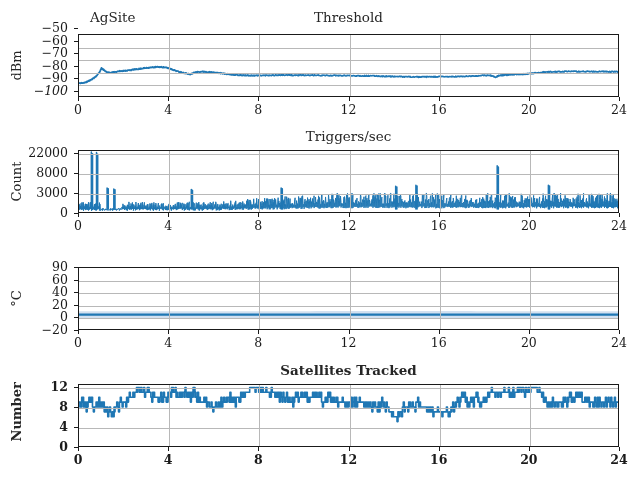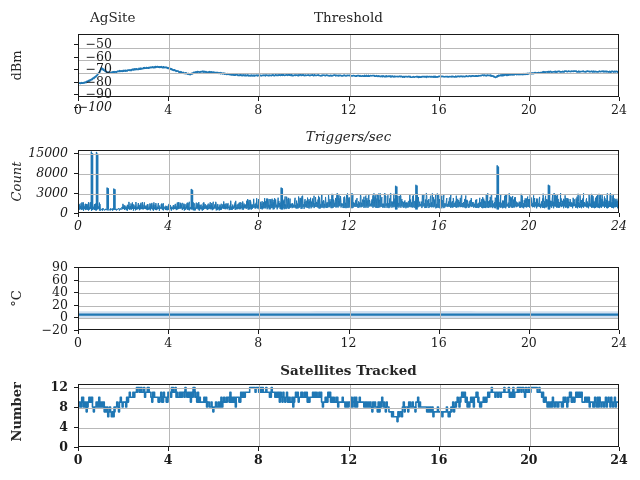--- a/index.html
+++ b/index.html
@@ -167,21 +167,21 @@
     <div class="gridline-h" style="top: 12.6px;"></div>
         <div class="gridline-h" style="top: 25.2px;"></div>
         <div class="gridline-h" style="top: 37.8px;"></div>
         <div class="gridline-h" style="top: 50.4px;"></div>
         <div class="gridline-v" style="left: 90.1667px;"></div>
         <div class="gridline-v" style="left: 180.333px;"></div>
         <div class="gridline-v" style="left: 270.5px;"></div>
         <div class="gridline-v" style="left: 360.667px;"></div>
         <div class="gridline-v" style="left: 450.833px;"></div>
       </div>
-    <div class="yticks-wrap" id="ywrap-0" style="top:16px;height:63px;padding-left:44px;">
+    <div class="yticks-wrap" id="ywrap-0" style="top:0;height:63px;">
         <span class="ytick" style="top: -6px;">−50</span>
         <div class="tickmark-y" style="top: 0px;"></div>
         <span class="ytick" style="top: 6.6px;">−60</span>
         <div class="tickmark-y" style="top: 12.6px;"></div>
         <span class="ytick" style="top: 19.2px;">−70</span>
         <div class="tickmark-y" style="top: 25.2px;"></div>
         <span class="ytick" style="top: 31.8px;">−80</span>
         <div class="tickmark-y" style="top: 37.8px;"></div>
         <span class="ytick" style="top: 44.4px;">−90</span>
         <div class="tickmark-y" style="top: 50.4px;"></div>
@@ -200,21 +200,21 @@
         <span class="xtick" style="left: 360.667px; top: 6px;">16</span>
         <div class="tickmark-x" style="left: 360.667px;"></div>
         <span class="xtick" style="left: 450.833px; top: 6px;">20</span>
         <div class="tickmark-x" style="left: 450.833px;"></div>
         <span class="xtick" style="left: 541px; top: 6px;">24</span>
         <div class="tickmark-x" style="left: 541px;"></div>
       </div>
     <div class="ylabel" id="ylab-0" style="top: 30.5px; left: 0.5px; width: 31px; margin-left: 0px;">dBm</div>
   </div>
 
-  <div class="panel" id="panel-1" style="top:128px;height:118px;font-style:italic;">
+  <div class="panel" id="panel-1" style="top:128px;height:118px;">
     <div class="panel-title">Triggers/sec</div>
     <div class="axes" id="axes-1" style="top:22px;height:63px;">
       <svg class="plotsvg" id="svg-1" viewBox="0 0 541 63" preserveAspectRatio="none">
           <path d="M0.00 54.75 L0.50 54.95 L0.50 60.56 L1.00 57.57 L1.50 56.77 L1.50 60.15 L2.00 54.05 L2.50 59.78 L2.50 60.68 L3.01 53.01 L3.51 60.45 L3.51 60.42 L4.01 53.16 L4.51 53.25 L4.51 61.71 L5.01 57.41 L5.51 57.45 L5.51 60.07 L6.01 55.25 L6.51 54.51 L6.51 61.00 L7.01 58.24 L7.51 54.99 L7.51 60.49 L8.01 54.76 L8.52 56.76 L8.52 60.70 L9.02 57.51 L9.52 52.88 L9.52 61.48 L10.02 59.54 L10.52 58.17 L10.52 60.49 L11.02 53.56 L11.52 52.82 L11.52 59.66 L12.02 57.41 L12.52 55.48 L12.52 61.73 L13.02 56.86 L13.52 56.36 L13.52 61.03 L14.03 57.46 L14.53 58.08 L14.53 60.20 L15.03 57.65 L15.53 54.87 L15.53 60.93 L16.03 55.99 L16.53 54.36 L16.53 61.28 L17.03 58.15 L17.53 55.84 L17.53 61.43 L18.03 56.09 L18.53 56.30 L18.53 59.65 L19.04 57.95 L19.54 57.39 L19.54 59.55 L20.04 58.23 L20.54 53.30 L20.54 61.47 L21.04 54.86 L21.54 60.73 L21.54 61.54 L22.04 60.41 L22.54 60.13 L22.54 60.62 L23.04 60.92 L23.54 59.39 L23.54 61.66 L24.04 59.22 L24.55 59.43 L24.55 60.35 L25.05 60.58 L25.55 61.45 L25.55 61.15 L26.05 60.17 L26.55 61.02 L26.55 59.92 L27.05 59.81 L27.55 60.94 L27.55 60.85 L28.05 60.95 L28.55 59.52 L28.55 60.42 L29.05 61.46 L29.55 60.75 L29.55 60.60 L30.06 60.80 L30.56 60.61 L30.56 60.72 L31.06 61.21 L31.56 59.42 L31.56 61.31 L32.06 59.58 L32.56 60.48 L32.56 59.80 L33.06 60.43 L33.56 59.38 L33.56 61.64 L34.06 60.74 L34.56 59.01 L34.56 60.80 L35.06 60.36 L35.57 60.11 L35.57 59.53 L36.07 60.80 L36.57 59.77 L36.57 60.62 L37.07 60.00 L37.57 61.43 L37.57 61.45 L38.07 59.73 L38.57 60.43 L38.57 60.50 L39.07 60.34 L39.57 59.11 L39.57 59.50 L40.07 59.28 L40.57 61.39 L40.57 61.50 L41.08 59.61 L41.58 58.98 L41.58 59.54 L42.08 60.81 L42.58 59.84 L42.58 59.53 L43.08 57.82 L43.58 58.23 L43.58 60.15 L44.08 54.58 L44.58 57.14 L44.58 59.89 L45.08 56.09 L45.58 56.48 L45.58 60.94 L46.09 56.32 L46.59 58.45 L46.59 60.28 L47.09 57.37 L47.59 57.68 L47.59 61.18 L48.09 58.41 L48.59 55.56 L48.59 61.64 L49.09 58.46 L49.59 56.41 L49.59 59.75 L50.09 52.57 L50.59 55.98 L50.59 60.62 L51.09 58.05 L51.60 56.85 L51.60 60.30 L52.10 54.23 L52.60 55.75 L52.60 60.59 L53.10 58.45 L53.60 53.12 L53.60 59.84 L54.10 54.89 L54.60 57.45 L54.60 61.56 L55.10 55.39 L55.60 57.95 L55.60 59.85 L56.10 57.88 L56.60 56.71 L56.60 61.36 L57.11 52.68 L57.61 57.74 L57.61 60.54 L58.11 57.87 L58.61 58.27 L58.61 60.26 L59.11 56.10 L59.61 53.72 L59.61 59.78 L60.11 55.90 L60.61 58.19 L60.61 61.13 L61.11 55.78 L61.61 55.03 L61.61 60.29 L62.11 53.51 L62.62 57.85 L62.62 59.98 L63.12 57.05 L63.62 52.76 L63.62 60.17 L64.12 55.55 L64.62 58.31 L64.62 60.28 L65.12 57.00 L65.62 53.04 L65.62 59.67 L66.12 56.28 L66.62 57.31 L66.62 59.94 L67.12 56.61 L67.63 58.30 L67.63 60.48 L68.13 55.90 L68.63 55.08 L68.63 61.08 L69.13 54.90 L69.63 58.44 L69.63 60.61 L70.13 58.14 L70.63 58.21 L70.63 60.36 L71.13 54.18 L71.63 56.30 L71.63 61.37 L72.13 54.60 L72.63 55.35 L72.63 59.73 L73.14 53.62 L73.64 57.95 L73.64 60.49 L74.14 58.42 L74.64 55.24 L74.64 61.71 L75.14 53.06 L75.64 56.99 L75.64 60.13 L76.14 57.40 L76.64 55.72 L76.64 60.94 L77.14 53.77 L77.64 56.44 L77.64 61.12 L78.14 58.30 L78.65 57.87 L78.65 60.33 L79.15 56.93 L79.65 53.81 L79.65 59.99 L80.15 58.38 L80.65 56.34 L80.65 61.69 L81.15 58.43 L81.65 58.43 L81.65 59.57 L82.15 57.88 L82.65 54.70 L82.65 59.66 L83.15 54.19 L83.65 54.90 L83.65 60.74 L84.16 57.76 L84.66 54.01 L84.66 61.38 L85.16 57.18 L85.66 57.70 L85.66 59.60 L86.16 58.46 L86.66 57.65 L86.66 60.91 L87.16 56.55 L87.66 57.17 L87.66 61.03 L88.16 56.99 L88.66 58.38 L88.66 61.19 L89.16 58.16 L89.67 56.19 L89.67 60.97 L90.17 54.75 L90.67 54.39 L90.67 59.51 L91.17 57.95 L91.67 55.75 L91.67 60.20 L92.17 57.78 L92.67 58.03 L92.67 61.67 L93.17 57.56 L93.67 58.45 L93.67 60.05 L94.17 58.28 L94.68 55.97 L94.68 60.45 L95.18 56.08 L95.68 57.24 L95.68 59.97 L96.18 57.60 L96.68 54.64 L96.68 60.01 L97.18 57.00 L97.68 57.38 L97.68 61.04 L98.18 57.92 L98.68 53.22 L98.68 60.41 L99.18 57.67 L99.68 53.25 L99.68 60.02 L100.19 52.83 L100.69 57.84 L100.69 59.55 L101.19 58.24 L101.69 53.47 L101.69 59.49 L102.19 54.28 L102.69 55.42 L102.69 59.48 L103.19 55.13 L103.69 53.57 L103.69 60.97 L104.19 58.24 L104.69 58.40 L104.69 59.88 L105.19 54.37 L105.70 58.39 L105.70 61.54 L106.20 54.91 L106.70 55.18 L106.70 60.77 L107.20 57.92 L107.70 58.03 L107.70 59.54 L108.20 54.25 L108.70 53.35 L108.70 60.70 L109.20 53.88 L109.70 53.97 L109.70 60.72 L110.20 56.21 L110.70 52.46 L110.70 61.37 L111.21 58.22 L111.71 58.29 L111.71 60.04 L112.21 57.95 L112.71 58.23 L112.71 59.97 L113.21 55.37 L113.71 56.64 L113.71 59.89 L114.21 56.98 L114.71 53.06 L114.71 61.23 L115.21 57.39 L115.71 54.07 L115.71 61.42 L116.21 58.09 L116.72 58.46 L116.72 61.31 L117.22 58.45 L117.72 53.34 L117.72 59.58 L118.22 58.11 L118.72 55.57 L118.72 59.62 L119.22 54.04 L119.72 57.76 L119.72 60.57 L120.22 52.75 L120.72 58.36 L120.72 61.60 L121.22 55.47 L121.73 55.74 L121.73 60.11 L122.23 57.01 L122.73 55.37 L122.73 60.36 L123.23 57.89 L123.73 57.10 L123.73 61.63 L124.23 58.14 L124.73 53.64 L124.73 60.95 L125.23 52.96 L125.73 54.83 L125.73 59.99 L126.23 56.73 L126.73 54.82 L126.73 59.56 L127.24 56.32 L127.74 56.25 L127.74 59.90 L128.24 56.54 L128.74 56.68 L128.74 60.98 L129.24 55.51 L129.74 54.37 L129.74 60.21 L130.24 58.10 L130.74 55.38 L130.74 59.63 L131.24 57.30 L131.74 52.90 L131.74 60.16 L132.24 56.11 L132.75 57.71 L132.75 60.06 L133.25 53.75 L133.75 58.05 L133.75 61.15 L134.25 55.81 L134.75 52.44 L134.75 60.33 L135.25 58.16 L135.75 57.36 L135.75 59.43 L136.25 55.17 L136.75 54.90 L136.75 59.56 L137.25 52.49 L137.75 54.59 L137.75 61.35 L138.26 58.05 L138.76 56.08 L138.76 61.07 L139.26 54.69 L139.76 57.45 L139.76 60.32 L140.26 57.72 L140.76 57.95 L140.76 61.41 L141.26 55.47 L141.76 56.08 L141.76 60.98 L142.26 57.79 L142.76 54.49 L142.76 60.79 L143.26 57.55 L143.77 57.75 L143.77 59.21 L144.27 55.12 L144.77 57.05 L144.77 59.76 L145.27 52.12 L145.77 56.85 L145.77 59.79 L146.27 55.11 L146.77 54.59 L146.77 60.22 L147.27 56.39 L147.77 54.11 L147.77 59.51 L148.27 57.50 L148.77 55.20 L148.77 60.24 L149.28 54.22 L149.78 54.04 L149.78 59.31 L150.28 57.30 L150.78 57.66 L150.78 61.07 L151.28 57.75 L151.78 55.54 L151.78 60.70 L152.28 51.36 L152.78 56.35 L152.78 60.88 L153.28 57.60 L153.78 57.35 L153.78 60.87 L154.29 55.34 L154.79 57.15 L154.79 59.91 L155.29 57.44 L155.79 56.85 L155.79 59.20 L156.29 54.67 L156.79 52.93 L156.79 60.85 L157.29 51.51 L157.79 57.32 L157.79 60.21 L158.29 57.40 L158.79 55.39 L158.79 60.26 L159.29 57.11 L159.80 54.55 L159.80 59.72 L160.30 57.00 L160.80 53.39 L160.80 60.17 L161.30 57.12 L161.80 52.81 L161.80 60.18 L162.30 56.60 L162.80 53.43 L162.80 59.16 L163.30 57.33 L163.80 55.85 L163.80 60.45 L164.30 52.11 L164.80 54.98 L164.80 60.77 L165.31 56.05 L165.81 54.34 L165.81 59.20 L166.31 55.67 L166.81 57.33 L166.81 59.04 L167.31 55.23 L167.81 56.52 L167.81 59.74 L168.31 51.35 L168.81 54.97 L168.81 59.17 L169.31 49.58 L169.81 56.53 L169.81 60.64 L170.31 51.84 L170.82 50.59 L170.82 60.43 L171.32 57.20 L171.82 50.52 L171.82 59.70 L172.32 52.15 L172.82 56.52 L172.82 60.64 L173.32 55.21 L173.82 55.52 L173.82 59.91 L174.32 55.35 L174.82 57.07 L174.82 58.69 L175.32 49.41 L175.83 57.07 L175.83 58.57 L176.33 56.03 L176.83 54.67 L176.83 59.64 L177.33 56.51 L177.83 53.44 L177.83 58.75 L178.33 48.77 L178.83 54.36 L178.83 59.38 L179.33 56.39 L179.83 55.51 L179.83 59.36 L180.33 49.66 L180.83 55.55 L180.83 60.36 L181.34 53.85 L181.84 54.12 L181.84 59.95 L182.34 52.47 L182.84 54.46 L182.84 59.71 L183.34 56.41 L183.84 51.84 L183.84 60.39 L184.34 56.40 L184.84 53.70 L184.84 59.41 L185.34 52.60 L185.84 53.63 L185.84 59.04 L186.34 48.66 L186.85 55.98 L186.85 59.39 L187.35 51.94 L187.85 55.67 L187.85 58.46 L188.35 49.16 L188.85 55.18 L188.85 60.15 L189.35 49.17 L189.85 54.04 L189.85 58.69 L190.35 55.58 L190.85 49.62 L190.85 60.20 L191.35 55.96 L191.85 55.19 L191.85 60.30 L192.36 49.66 L192.86 50.26 L192.86 59.05 L193.36 53.96 L193.86 49.29 L193.86 58.82 L194.36 54.84 L194.86 50.47 L194.86 60.36 L195.36 52.84 L195.86 53.21 L195.86 60.09 L196.36 48.72 L196.86 55.95 L196.86 58.25 L197.36 49.98 L197.87 54.78 L197.87 58.44 L198.37 55.54 L198.87 55.72 L198.87 60.26 L199.37 56.06 L199.87 48.24 L199.87 58.33 L200.37 51.94 L200.87 51.69 L200.87 58.17 L201.37 53.79 L201.87 56.33 L201.87 59.82 L202.37 55.22 L202.88 52.33 L202.88 59.13 L203.38 50.01 L203.88 49.78 L203.88 60.03 L204.38 51.74 L204.88 51.50 L204.88 59.04 L205.38 51.44 L205.88 50.15 L205.88 60.20 L206.38 54.08 L206.88 46.95 L206.88 59.49 L207.38 55.15 L207.88 55.45 L207.88 60.01 L208.39 47.19 L208.89 49.20 L208.89 58.76 L209.39 55.84 L209.89 49.38 L209.89 59.69 L210.39 48.40 L210.89 55.26 L210.89 59.62 L211.39 55.92 L211.89 49.19 L211.89 58.79 L212.39 54.64 L212.89 54.75 L212.89 58.10 L213.39 55.56 L213.90 53.96 L213.90 59.07 L214.40 54.16 L214.90 54.88 L214.90 58.52 L215.40 56.00 L215.90 55.63 L215.90 58.22 L216.40 51.69 L216.90 48.34 L216.90 58.74 L217.40 55.92 L217.90 55.96 L217.90 59.48 L218.40 51.24 L218.90 55.90 L218.90 59.36 L219.41 54.35 L219.91 55.59 L219.91 59.32 L220.41 47.00 L220.91 53.81 L220.91 58.65 L221.41 55.82 L221.91 48.43 L221.91 58.07 L222.41 48.94 L222.91 48.76 L222.91 59.84 L223.41 49.40 L223.91 46.70 L223.91 59.54 L224.41 46.16 L224.92 53.93 L224.92 57.90 L225.42 55.15 L225.92 54.92 L225.92 59.75 L226.42 52.36 L226.92 49.67 L226.92 58.02 L227.42 54.25 L227.92 51.60 L227.92 58.12 L228.42 55.74 L228.92 51.12 L228.92 58.77 L229.42 48.13 L229.92 55.68 L229.92 58.78 L230.43 51.94 L230.93 49.71 L230.93 59.44 L231.43 51.76 L231.93 51.16 L231.93 57.72 L232.43 48.24 L232.93 55.26 L232.93 59.24 L233.43 52.29 L233.93 53.24 L233.93 58.11 L234.43 49.05 L234.93 53.87 L234.93 57.60 L235.44 53.70 L235.94 46.24 L235.94 58.95 L236.44 55.51 L236.94 53.76 L236.94 57.81 L237.44 47.69 L237.94 55.42 L237.94 57.90 L238.44 52.60 L238.94 55.10 L238.94 57.94 L239.44 55.21 L239.94 50.05 L239.94 58.67 L240.44 46.30 L240.95 52.40 L240.95 59.41 L241.45 47.96 L241.95 54.93 L241.95 59.51 L242.45 55.36 L242.95 54.66 L242.95 58.51 L243.45 45.22 L243.95 45.24 L243.95 58.48 L244.45 52.19 L244.95 55.26 L244.95 58.50 L245.45 50.81 L245.95 51.90 L245.95 59.11 L246.46 54.65 L246.96 55.03 L246.96 57.83 L247.46 47.45 L247.96 54.58 L247.96 58.90 L248.46 54.12 L248.96 53.08 L248.96 58.87 L249.46 55.03 L249.96 52.98 L249.96 58.04 L250.46 44.76 L250.96 51.51 L250.96 58.15 L251.46 54.85 L251.97 49.81 L251.97 57.47 L252.47 52.31 L252.97 54.27 L252.97 58.99 L253.47 49.13 L253.97 44.23 L253.97 59.08 L254.47 46.10 L254.97 45.26 L254.97 58.79 L255.47 50.12 L255.97 51.88 L255.97 57.62 L256.47 54.49 L256.98 53.29 L256.98 57.72 L257.48 48.50 L257.98 52.15 L257.98 58.53 L258.48 49.41 L258.98 43.90 L258.98 57.84 L259.48 43.79 L259.98 45.77 L259.98 58.44 L260.48 51.25 L260.98 45.72 L260.98 57.16 L261.48 54.04 L261.98 48.76 L261.98 56.99 L262.49 46.48 L262.99 53.34 L262.99 58.39 L263.49 54.80 L263.99 53.82 L263.99 57.18 L264.49 54.82 L264.99 54.92 L264.99 58.82 L265.49 54.32 L265.99 47.60 L265.99 58.94 L266.49 47.07 L266.99 50.39 L266.99 58.56 L267.49 53.48 L268.00 54.93 L268.00 59.08 L268.50 45.31 L269.00 49.22 L269.00 58.42 L269.50 43.74 L270.00 52.50 L270.00 58.92 L270.50 50.27 L271.00 48.06 L271.00 58.01 L271.50 52.84 L272.00 47.85 L272.00 58.61 L272.50 52.54 L273.00 53.55 L273.00 58.55 L273.51 54.86 L274.01 43.45 L274.01 59.16 L274.51 47.46 L275.01 45.80 L275.01 58.73 L275.51 53.06 L276.01 54.83 L276.01 57.34 L276.51 54.16 L277.01 53.43 L277.01 57.80 L277.51 51.49 L278.01 50.41 L278.01 57.59 L278.51 54.59 L279.02 48.65 L279.02 57.82 L279.52 54.94 L280.02 54.35 L280.02 58.79 L280.52 52.09 L281.02 53.26 L281.02 58.50 L281.52 54.54 L282.02 53.06 L282.02 57.64 L282.52 45.01 L283.02 46.98 L283.02 58.27 L283.52 53.50 L284.03 53.85 L284.03 57.90 L284.53 50.19 L285.03 53.34 L285.03 57.21 L285.53 52.89 L286.03 47.24 L286.03 58.85 L286.53 50.76 L287.03 51.54 L287.03 57.60 L287.53 47.10 L288.03 46.04 L288.03 58.72 L288.53 54.01 L289.03 48.66 L289.03 57.31 L289.54 53.20 L290.04 50.85 L290.04 58.77 L290.54 46.32 L291.04 45.17 L291.04 57.41 L291.54 50.56 L292.04 52.09 L292.04 57.19 L292.54 54.62 L293.04 54.51 L293.04 57.06 L293.54 54.82 L294.04 49.97 L294.04 57.44 L294.54 54.30 L295.05 45.82 L295.05 58.69 L295.55 52.35 L296.05 43.70 L296.05 57.40 L296.55 53.82 L297.05 46.97 L297.05 58.00 L297.55 50.28 L298.05 45.35 L298.05 58.79 L298.55 54.38 L299.05 49.01 L299.05 58.63 L299.55 44.74 L300.05 47.90 L300.05 58.90 L300.56 53.89 L301.06 43.77 L301.06 58.35 L301.56 50.39 L302.06 51.78 L302.06 58.20 L302.56 43.90 L303.06 52.20 L303.06 57.43 L303.56 49.26 L304.06 47.69 L304.06 57.87 L304.56 54.53 L305.06 54.68 L305.06 58.80 L305.56 54.49 L306.07 54.89 L306.07 57.97 L306.57 44.14 L307.07 43.44 L307.07 58.82 L307.57 46.07 L308.07 46.46 L308.07 57.01 L308.57 54.41 L309.07 54.39 L309.07 58.60 L309.57 54.65 L310.07 45.64 L310.07 58.37 L310.57 54.35 L311.08 53.84 L311.08 59.02 L311.58 52.65 L312.08 48.87 L312.08 58.32 L312.58 43.78 L313.08 43.70 L313.08 57.27 L313.58 54.42 L314.08 52.03 L314.08 58.62 L314.58 54.93 L315.08 52.41 L315.08 57.58 L315.58 54.93 L316.08 44.20 L316.08 58.22 L316.59 53.77 L317.09 49.12 L317.09 57.47 L317.59 54.94 L318.09 43.51 L318.09 57.17 L318.59 54.57 L319.09 50.38 L319.09 58.10 L319.59 54.86 L320.09 46.46 L320.09 57.35 L320.59 54.48 L321.09 53.52 L321.09 58.54 L321.59 46.45 L322.10 47.02 L322.10 57.38 L322.60 45.29 L323.10 46.70 L323.10 58.65 L323.60 52.51 L324.10 49.69 L324.10 57.02 L324.60 51.97 L325.10 53.56 L325.10 58.12 L325.60 54.93 L326.10 52.42 L326.10 58.86 L326.60 54.03 L327.10 51.09 L327.10 57.76 L327.61 54.93 L328.11 53.13 L328.11 59.16 L328.61 53.30 L329.11 54.94 L329.11 58.22 L329.61 53.33 L330.11 54.33 L330.11 58.50 L330.61 51.75 L331.11 52.12 L331.11 58.09 L331.61 54.67 L332.11 44.81 L332.11 57.59 L332.61 50.08 L333.12 54.48 L333.12 58.07 L333.62 54.93 L334.12 52.95 L334.12 58.13 L334.62 49.01 L335.12 46.33 L335.12 58.57 L335.62 45.76 L336.12 54.68 L336.12 57.85 L336.62 52.56 L337.12 51.77 L337.12 58.91 L337.62 54.82 L338.13 50.34 L338.13 57.64 L338.63 54.44 L339.13 50.88 L339.13 57.40 L339.63 44.01 L340.13 50.88 L340.13 58.32 L340.63 47.53 L341.13 54.52 L341.13 57.61 L341.63 54.40 L342.13 52.27 L342.13 57.03 L342.63 54.91 L343.13 54.88 L343.13 57.11 L343.64 53.81 L344.14 52.16 L344.14 58.93 L344.64 45.66 L345.14 50.76 L345.14 57.45 L345.64 52.17 L346.14 45.25 L346.14 57.06 L346.64 54.10 L347.14 54.91 L347.14 58.93 L347.64 50.09 L348.14 54.71 L348.14 58.86 L348.64 43.35 L349.15 47.26 L349.15 58.67 L349.65 51.01 L350.15 52.73 L350.15 57.04 L350.65 54.06 L351.15 49.61 L351.15 58.93 L351.65 54.91 L352.15 53.93 L352.15 58.02 L352.65 47.37 L353.15 46.05 L353.15 57.68 L353.65 54.74 L354.15 52.87 L354.15 58.30 L354.66 43.77 L355.16 50.43 L355.16 57.77 L355.66 47.74 L356.16 53.54 L356.16 58.32 L356.66 54.93 L357.16 50.04 L357.16 57.49 L357.66 47.64 L358.16 44.58 L358.16 59.21 L358.66 54.82 L359.16 54.93 L359.16 58.85 L359.66 43.85 L360.17 52.34 L360.17 58.29 L360.67 45.24 L361.17 45.74 L361.17 58.71 L361.67 49.69 L362.17 54.08 L362.17 59.19 L362.67 54.89 L363.17 52.93 L363.17 57.21 L363.67 54.82 L364.17 46.15 L364.17 59.16 L364.67 50.79 L365.17 51.90 L365.17 57.72 L365.68 51.07 L366.18 45.46 L366.18 59.00 L366.68 54.12 L367.18 54.90 L367.18 58.32 L367.68 54.19 L368.18 54.94 L368.18 57.24 L368.68 51.20 L369.18 48.58 L369.18 57.33 L369.68 54.93 L370.18 54.71 L370.18 57.91 L370.69 54.79 L371.19 52.07 L371.19 57.24 L371.69 48.89 L372.19 47.91 L372.19 57.73 L372.69 52.94 L373.19 45.43 L373.19 58.84 L373.69 53.11 L374.19 54.32 L374.19 57.96 L374.69 51.75 L375.19 54.34 L375.19 58.63 L375.69 48.52 L376.20 52.99 L376.20 57.82 L376.70 53.96 L377.20 53.95 L377.20 57.72 L377.70 53.16 L378.20 52.11 L378.20 58.24 L378.70 46.20 L379.20 54.10 L379.20 58.67 L379.70 50.27 L380.20 49.41 L380.20 57.79 L380.70 51.76 L381.20 50.77 L381.20 58.14 L381.71 52.50 L382.21 54.85 L382.21 57.30 L382.71 48.43 L383.21 54.26 L383.21 58.04 L383.71 45.98 L384.21 45.65 L384.21 57.85 L384.71 53.77 L385.21 54.93 L385.21 58.20 L385.71 54.30 L386.21 52.74 L386.21 58.03 L386.71 53.34 L387.22 49.52 L387.22 58.41 L387.72 53.11 L388.22 46.00 L388.22 59.09 L388.72 52.83 L389.22 50.35 L389.22 58.59 L389.72 50.98 L390.22 53.66 L390.22 57.26 L390.72 54.92 L391.22 54.93 L391.22 58.81 L391.72 51.95 L392.22 53.38 L392.22 58.06 L392.73 50.67 L393.23 52.39 L393.23 56.98 L393.73 48.65 L394.23 54.94 L394.23 57.92 L394.73 54.75 L395.23 52.82 L395.23 57.22 L395.73 53.15 L396.23 54.28 L396.23 58.63 L396.73 54.93 L397.23 54.75 L397.23 57.70 L397.74 53.00 L398.24 50.40 L398.24 58.72 L398.74 52.68 L399.24 49.96 L399.24 58.71 L399.74 54.77 L400.24 54.58 L400.24 58.52 L400.74 54.06 L401.24 53.58 L401.24 58.94 L401.74 54.92 L402.24 48.37 L402.24 57.71 L402.74 54.76 L403.25 52.85 L403.25 57.63 L403.75 51.51 L404.25 49.78 L404.25 58.77 L404.75 51.70 L405.25 47.66 L405.25 59.14 L405.75 53.73 L406.25 49.26 L406.25 58.61 L406.75 51.18 L407.25 54.60 L407.25 58.71 L407.75 53.04 L408.25 52.03 L408.25 58.96 L408.76 44.62 L409.26 51.67 L409.26 58.09 L409.76 54.70 L410.26 43.64 L410.26 58.49 L410.76 51.75 L411.26 54.77 L411.26 58.90 L411.76 54.60 L412.26 50.87 L412.26 57.96 L412.76 47.42 L413.26 51.38 L413.26 58.24 L413.76 45.66 L414.27 45.51 L414.27 58.02 L414.77 54.44 L415.27 51.22 L415.27 59.01 L415.77 54.78 L416.27 54.23 L416.27 57.58 L416.77 53.86 L417.27 52.79 L417.27 59.02 L417.77 48.25 L418.27 50.31 L418.27 59.12 L418.77 49.96 L419.28 44.63 L419.28 57.49 L419.78 46.38 L420.28 51.80 L420.28 58.58 L420.78 43.73 L421.28 51.25 L421.28 58.08 L421.78 54.50 L422.28 53.00 L422.28 58.10 L422.78 54.54 L423.28 45.29 L423.28 58.62 L423.78 53.46 L424.28 54.15 L424.28 58.16 L424.79 54.49 L425.29 51.13 L425.29 59.18 L425.79 54.60 L426.29 51.37 L426.29 58.52 L426.79 53.72 L427.29 46.25 L427.29 58.45 L427.79 49.22 L428.29 44.55 L428.29 59.19 L428.79 54.68 L429.29 45.07 L429.29 57.38 L429.79 54.91 L430.30 54.91 L430.30 57.23 L430.80 53.33 L431.30 54.89 L431.30 58.69 L431.80 43.70 L432.30 51.74 L432.30 58.60 L432.80 54.48 L433.30 47.14 L433.30 57.30 L433.80 53.31 L434.30 48.00 L434.30 58.49 L434.80 50.28 L435.30 46.43 L435.30 58.71 L435.81 54.79 L436.31 50.07 L436.31 58.15 L436.81 53.39 L437.31 48.05 L437.31 58.29 L437.81 47.53 L438.31 53.37 L438.31 57.20 L438.81 52.24 L439.31 54.87 L439.31 58.04 L439.81 53.41 L440.31 53.37 L440.31 57.30 L440.81 54.14 L441.32 54.94 L441.32 57.05 L441.82 52.34 L442.32 54.85 L442.32 58.60 L442.82 52.48 L443.32 53.98 L443.32 58.68 L443.82 44.24 L444.32 48.83 L444.32 57.95 L444.82 46.10 L445.32 54.93 L445.32 58.48 L445.82 54.49 L446.33 53.84 L446.33 59.17 L446.83 50.75 L447.33 53.98 L447.33 57.77 L447.83 48.88 L448.33 54.43 L448.33 57.97 L448.83 54.03 L449.33 49.00 L449.33 58.36 L449.83 51.96 L450.33 47.06 L450.33 57.60 L450.83 54.18 L451.33 49.74 L451.33 57.78 L451.84 54.07 L452.34 49.54 L452.34 58.51 L452.84 44.54 L453.34 51.31 L453.34 57.58 L453.84 48.04 L454.34 54.30 L454.34 56.97 L454.84 53.82 L455.34 53.95 L455.34 58.14 L455.84 51.19 L456.34 45.85 L456.34 57.84 L456.84 53.45 L457.35 48.55 L457.35 58.26 L457.85 52.91 L458.35 53.87 L458.35 57.13 L458.85 53.68 L459.35 49.29 L459.35 59.20 L459.85 49.18 L460.35 54.14 L460.35 57.54 L460.85 53.85 L461.35 54.71 L461.35 57.26 L461.85 49.50 L462.35 47.40 L462.35 57.91 L462.86 54.78 L463.36 54.87 L463.36 59.00 L463.86 54.11 L464.36 52.05 L464.36 57.43 L464.86 54.85 L465.36 49.02 L465.36 58.70 L465.86 44.07 L466.36 53.06 L466.36 58.62 L466.86 54.66 L467.36 52.01 L467.36 59.09 L467.86 49.66 L468.37 46.23 L468.37 58.16 L468.87 54.50 L469.37 49.85 L469.37 58.18 L469.87 50.15 L470.37 52.59 L470.37 57.20 L470.87 54.94 L471.37 44.94 L471.37 57.21 L471.87 53.52 L472.37 52.32 L472.37 58.70 L472.87 54.45 L473.38 51.35 L473.38 57.35 L473.88 51.71 L474.38 52.97 L474.38 58.63 L474.88 50.13 L475.38 45.24 L475.38 56.99 L475.88 52.28 L476.38 54.92 L476.38 59.15 L476.88 43.38 L477.38 52.33 L477.38 57.24 L477.88 45.13 L478.38 44.90 L478.38 57.42 L478.89 47.26 L479.39 46.31 L479.39 58.47 L479.89 45.97 L480.39 44.64 L480.39 58.35 L480.89 49.47 L481.39 54.51 L481.39 58.68 L481.89 53.49 L482.39 52.86 L482.39 58.46 L482.89 54.85 L483.39 43.50 L483.39 57.10 L483.89 48.88 L484.40 53.06 L484.40 57.95 L484.90 54.88 L485.40 51.47 L485.40 57.08 L485.90 52.69 L486.40 49.38 L486.40 59.10 L486.90 50.94 L487.40 50.43 L487.40 57.24 L487.90 45.81 L488.40 54.91 L488.40 58.52 L488.90 48.51 L489.40 50.27 L489.40 58.21 L489.91 53.02 L490.41 48.91 L490.41 59.14 L490.91 49.23 L491.41 53.84 L491.41 58.97 L491.91 54.44 L492.41 52.54 L492.41 57.05 L492.91 49.61 L493.41 51.36 L493.41 57.43 L493.91 54.81 L494.41 53.16 L494.41 57.55 L494.91 53.43 L495.42 54.12 L495.42 59.09 L495.92 48.36 L496.42 50.83 L496.42 57.08 L496.92 49.77 L497.42 51.94 L497.42 56.96 L497.92 54.92 L498.42 54.93 L498.42 58.59 L498.92 49.08 L499.42 54.60 L499.42 58.35 L499.92 47.15 L500.42 54.79 L500.42 59.19 L500.93 44.17 L501.43 52.35 L501.43 57.93 L501.93 53.49 L502.43 54.84 L502.43 58.87 L502.93 45.81 L503.43 54.10 L503.43 58.12 L503.93 53.64 L504.43 50.65 L504.43 59.10 L504.93 53.17 L505.43 49.18 L505.43 57.68 L505.94 54.70 L506.44 43.63 L506.44 58.55 L506.94 54.17 L507.44 52.79 L507.44 57.19 L507.94 54.08 L508.44 54.87 L508.44 57.35 L508.94 51.15 L509.44 48.84 L509.44 58.19 L509.94 53.12 L510.44 52.21 L510.44 58.21 L510.94 54.87 L511.45 54.28 L511.45 59.15 L511.95 44.42 L512.45 49.59 L512.45 57.12 L512.95 54.79 L513.45 54.45 L513.45 57.42 L513.95 47.10 L514.45 44.28 L514.45 58.66 L514.95 44.98 L515.45 54.86 L515.45 58.36 L515.95 46.59 L516.45 54.74 L516.45 58.43 L516.96 52.03 L517.46 53.77 L517.46 59.08 L517.96 52.91 L518.46 48.28 L518.46 58.80 L518.96 54.81 L519.46 46.76 L519.46 58.00 L519.96 49.75 L520.46 44.57 L520.46 58.27 L520.96 54.82 L521.46 54.57 L521.46 58.55 L521.96 44.25 L522.47 49.85 L522.47 59.05 L522.97 51.00 L523.47 44.61 L523.47 58.10 L523.97 49.20 L524.47 52.54 L524.47 58.63 L524.97 44.45 L525.47 49.01 L525.47 57.24 L525.97 51.98 L526.47 54.18 L526.47 57.26 L526.97 52.09 L527.48 46.93 L527.48 58.74 L527.98 48.79 L528.48 52.37 L528.48 57.61 L528.98 53.29 L529.48 50.55 L529.48 58.97 L529.98 44.19 L530.48 43.68 L530.48 59.18 L530.98 51.42 L531.48 54.84 L531.48 58.48 L531.98 54.19 L532.48 51.75 L532.48 57.67 L532.99 44.85 L533.49 43.37 L533.49 57.82 L533.99 52.93 L534.49 54.24 L534.49 58.52 L534.99 45.96 L535.49 52.15 L535.49 58.65 L535.99 48.18 L536.49 45.10 L536.49 59.13 L536.99 48.71 L537.49 54.85 L537.49 58.11 L537.99 49.92 L538.50 52.48 L538.50 58.06 L539.00 49.35 L539.50 53.86 L539.50 57.88 L540.00 51.34 L540.50 54.04 L540.50 59.11 L541.00 49.55 " fill="none" stroke="#1f77b4" stroke-width="1" stroke-linejoin="round" stroke-linecap="round" vector-effect="non-scaling-stroke"></path>
           <path d="M12.40 59.98 L12.40 1.01 M13.60 59.98 L13.60 2.87 M17.58 59.98 L17.58 1.51 M18.78 59.98 L18.78 3.36 M28.18 59.98 L28.18 38.30 M29.38 59.98 L29.38 39.04 M34.94 59.98 L34.94 39.31 M36.14 59.98 L36.14 40.02 M112.71 59.98 L112.71 39.82 M113.91 59.98 L113.91 40.51 M202.88 59.98 L202.88 38.30 M204.07 59.98 L204.07 39.04 M317.84 59.98 L317.84 36.29 M319.04 59.98 L319.04 37.09 M338.13 59.98 L338.13 35.28 M339.32 59.98 L339.32 36.11 M419.73 59.98 L419.73 15.12 M420.93 59.98 L420.93 16.56 M471.12 59.98 L471.12 35.28 M472.32 59.98 L472.32 36.11 " fill="none" stroke="#1f77b4" stroke-width="1.5" stroke-linejoin="round" stroke-linecap="round" vector-effect="non-scaling-stroke"></path>
         </svg>
     <div class="gridline-h" style="top: 42.84px;"></div>
         <div class="gridline-h" style="top: 22.68px;"></div>
         <div class="gridline-h" style="top: 2.52px;"></div>
         <div class="gridline-v" style="left: 90.1667px;"></div>
@@ -223,21 +223,21 @@
         <div class="gridline-v" style="left: 360.667px;"></div>
         <div class="gridline-v" style="left: 450.833px;"></div>
       </div>
     <div class="yticks-wrap" id="ywrap-1" style="top:22px;height:63px;">
         <span class="ytick" style="top: 57px;">0</span>
         <div class="tickmark-y" style="top: 63px;"></div>
         <span class="ytick" style="top: 36.84px;">3000</span>
         <div class="tickmark-y" style="top: 42.84px;"></div>
         <span class="ytick" style="top: 16.68px;">8000</span>
         <div class="tickmark-y" style="top: 22.68px;"></div>
-        <span class="ytick" style="top: -3.48px;">15000</span>
+        <span class="ytick" style="top: -3.48px;">22000</span>
         <div class="tickmark-y" style="top: 2.52px;"></div>
       </div>
     <div class="xticks-wrap" id="xwrap-1" style="top:85px;">
         <span class="xtick" style="left: 0px; top: 6px;">0</span>
         <div class="tickmark-x" style="left: 0px;"></div>
         <span class="xtick" style="left: 90.1667px; top: 6px;">4</span>
         <div class="tickmark-x" style="left: 90.1667px;"></div>
         <span class="xtick" style="left: 180.333px; top: 6px;">8</span>
         <div class="tickmark-x" style="left: 180.333px;"></div>
         <span class="xtick" style="left: 270.5px; top: 6px;">12</span>

